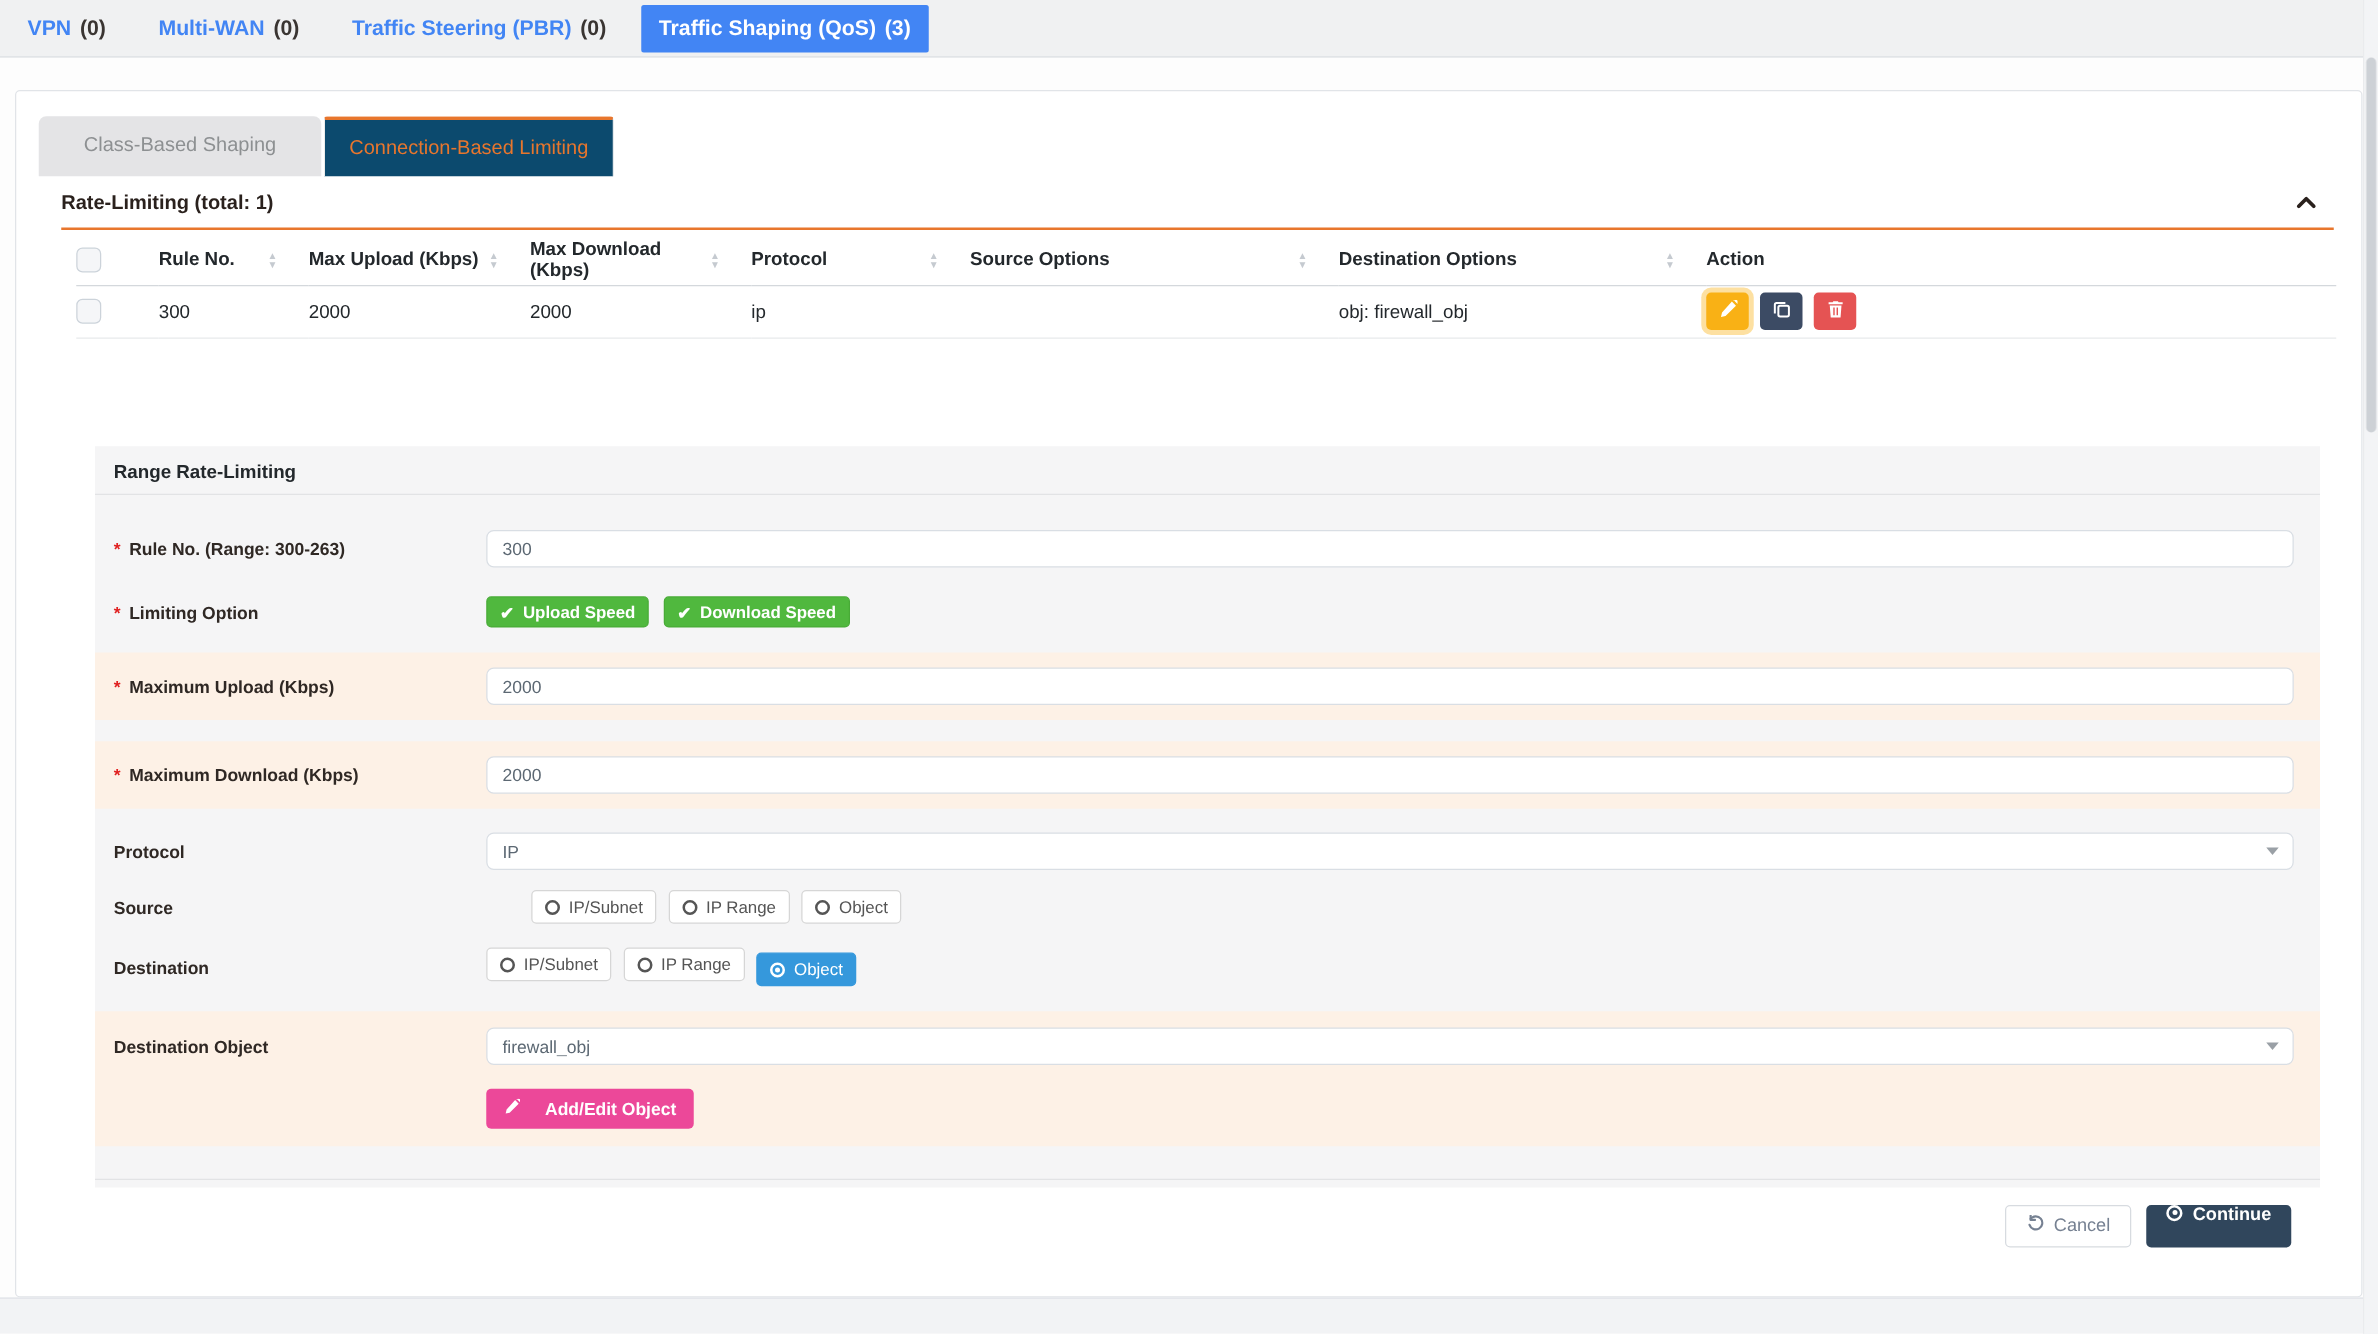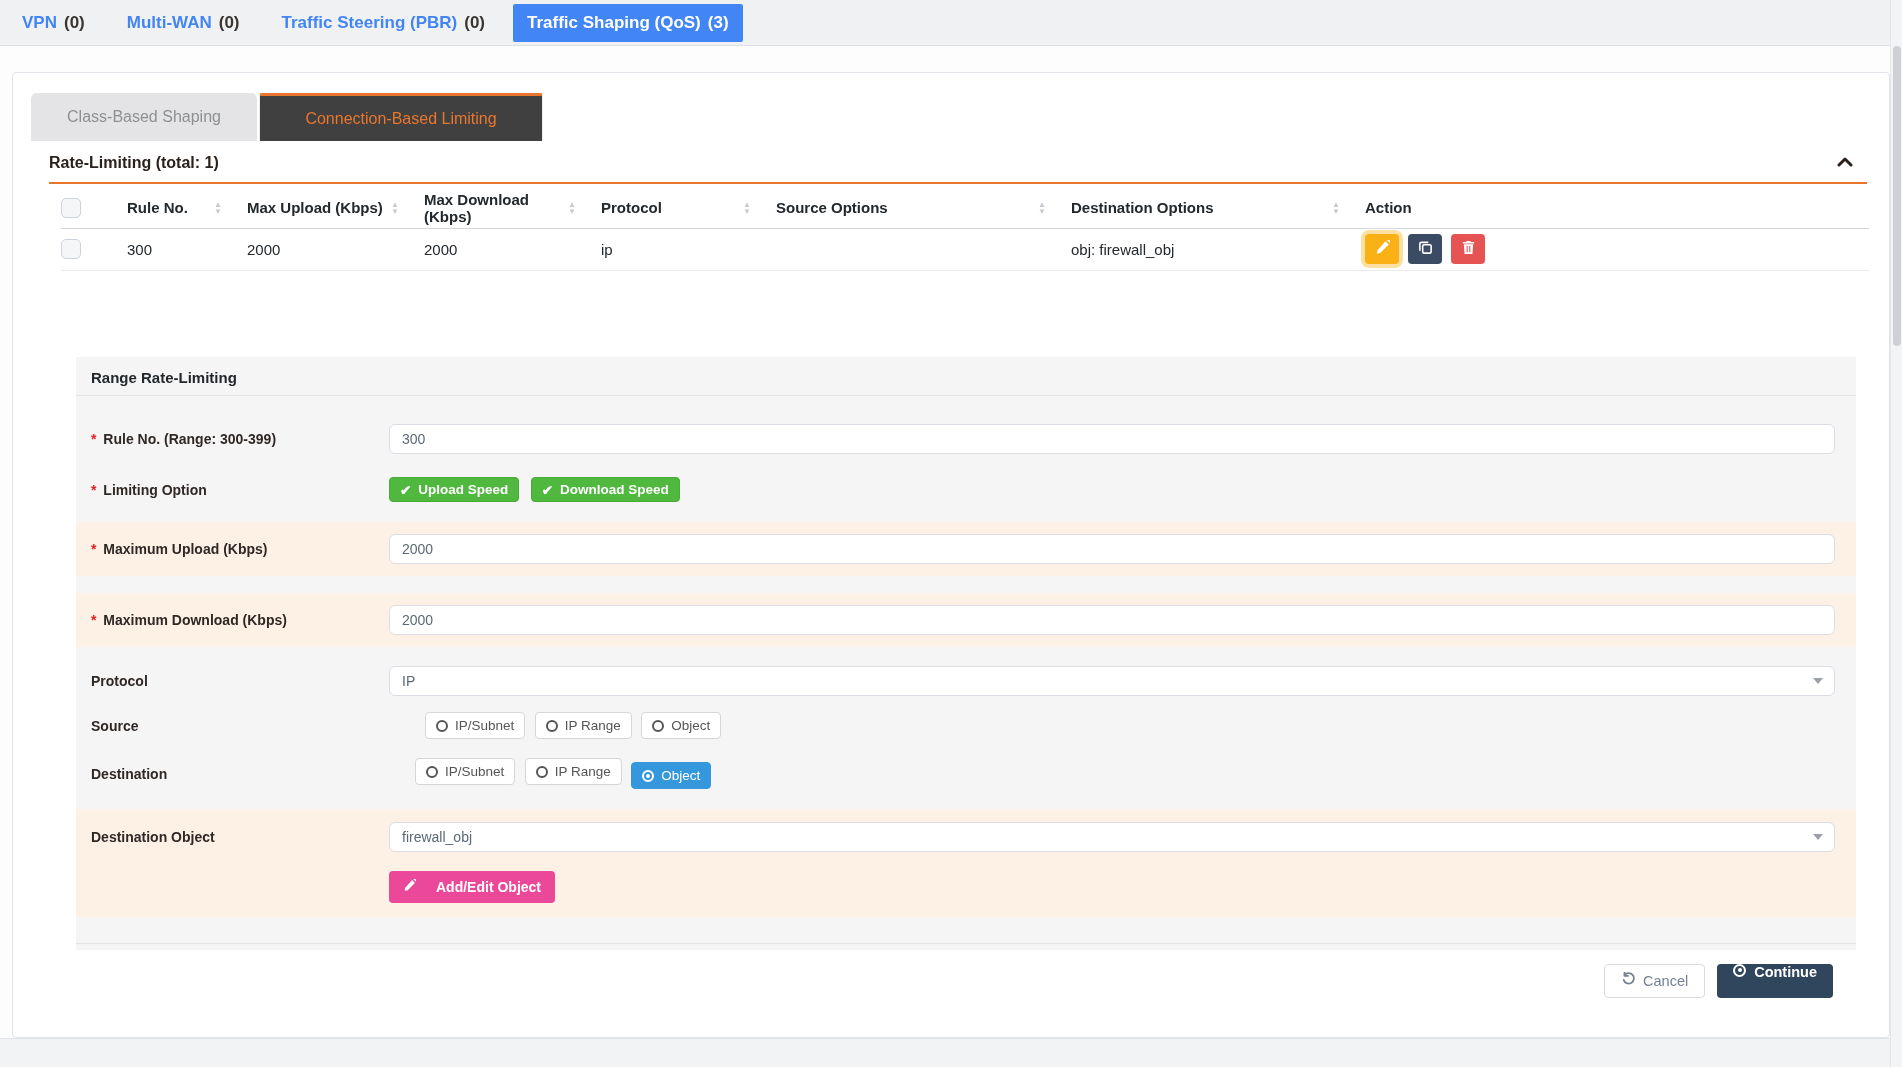--- a/index.html
+++ b/index.html
@@ -17,21 +17,21 @@
 
   
   .card { width:1878px; height:966px; margin:26px 0 0 12px; background:#fff;
     border:1px solid #e1e4e8; border-radius:4px; overflow:hidden; }
 
   
   .subtabs { display:flex; padding:20px 0 0 18px; }
   .subtab { height:48px; display:flex; align-items:center; justify-content:center;
     font-size:16px; cursor:pointer; }
   .subtab.inactive { width:226px; background:#e4e4e6; color:#8d9092; border-radius:6px 6px 0 0; margin-right:2px; }
-  .subtab.active { width:284px; background:#404040; color:#e8762d;
+  .subtab.active { width:232px; background:#0c4a6e; color:#e8762d;
     border-top:3px solid #e8762d; border-left:1px solid #ececec; border-right:1px solid #ececec;
     border-radius:3px 3px 0 0; }
 
   
   .panel { margin:0 22px 0 36px; }
   .panel-head { display:flex; align-items:center; justify-content:space-between;
     padding:10px 4px 8px 0; border-bottom:2px solid #e8762d; }
   .panel-title { font-size:16px; font-weight:700; color:#2a211d; }
   .collapse-btn { background:none; border:none; cursor:pointer; color:#2a211d; padding:4px 10px; }
 
@@ -262,21 +262,21 @@
     </table>
   </div>
 
   <div class="form-section">
     <div class="form-title fs-pad">Range Rate-Limiting</div>
     <div class="form-divider fs-pad"></div>
 
     <div class="frow fs-pad" style="margin-top:20px; height:46px;">
       <span class="flabel">
         <span class="req">*</span>
-        <span>Rule No. (Range: 300-399)</span>
+        <span>Rule No. (Range: 300-263)</span>
       </span>
       <span class="fcontrol">
         <input class="tinput" value="300" style="">
       </span>
     </div>
 
     <div class="frow fs-pad" style="margin-top:10px; height:36px;">
       <span class="flabel">
         <span class="req">*</span>
         <span>Limiting Option</span>
@@ -332,21 +332,21 @@
           <span class="ring"></span>
           <span>IP Range</span>
         </button>
         <button class="radio-btn">
           <span class="ring"></span>
           <span>Object</span>
         </button>
       </span>
     </div>
 
-    <div class="frow fs-pad" style="margin-top:14px; height:34px;gap:26px;">
+    <div class="frow fs-pad" style="margin-top:14px; height:34px;">
       <span class="flabel">Destination</span>
       <span class="fcontrol">
         <button class="radio-btn">
           <span class="ring"></span>
           <span>IP/Subnet</span>
         </button>
         <button class="radio-btn">
           <span class="ring"></span>
           <span>IP Range</span>
         </button>

